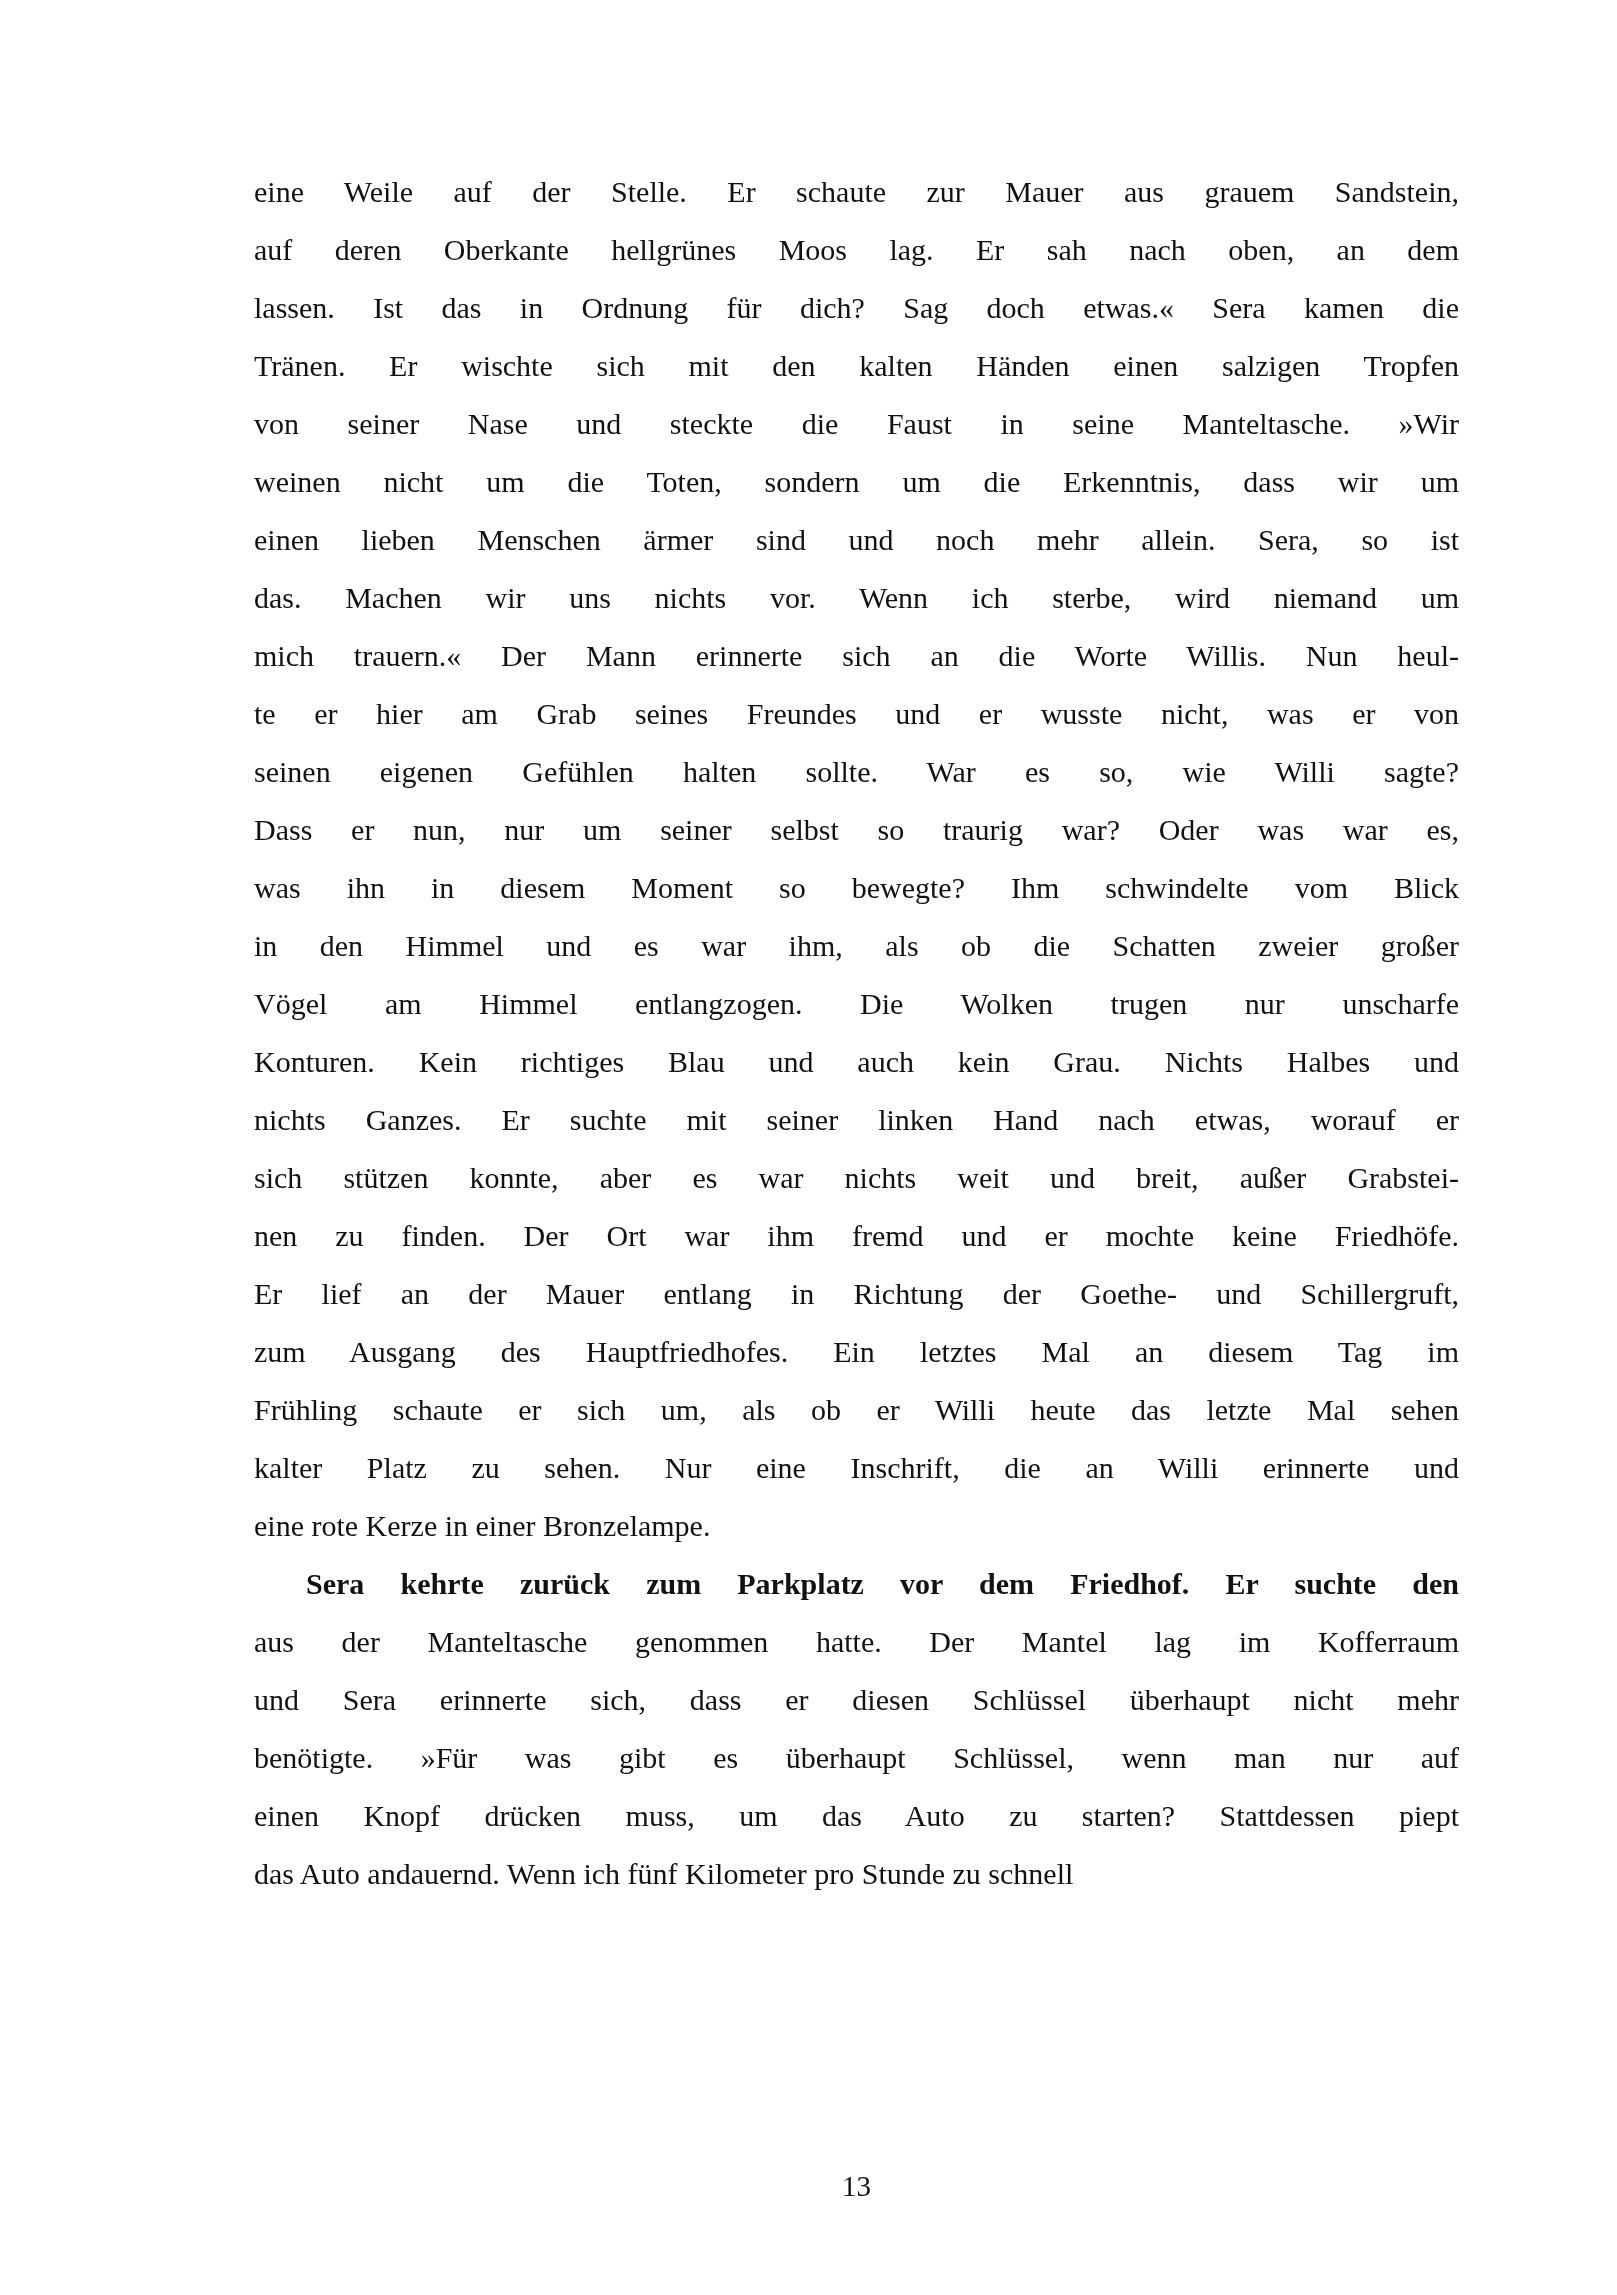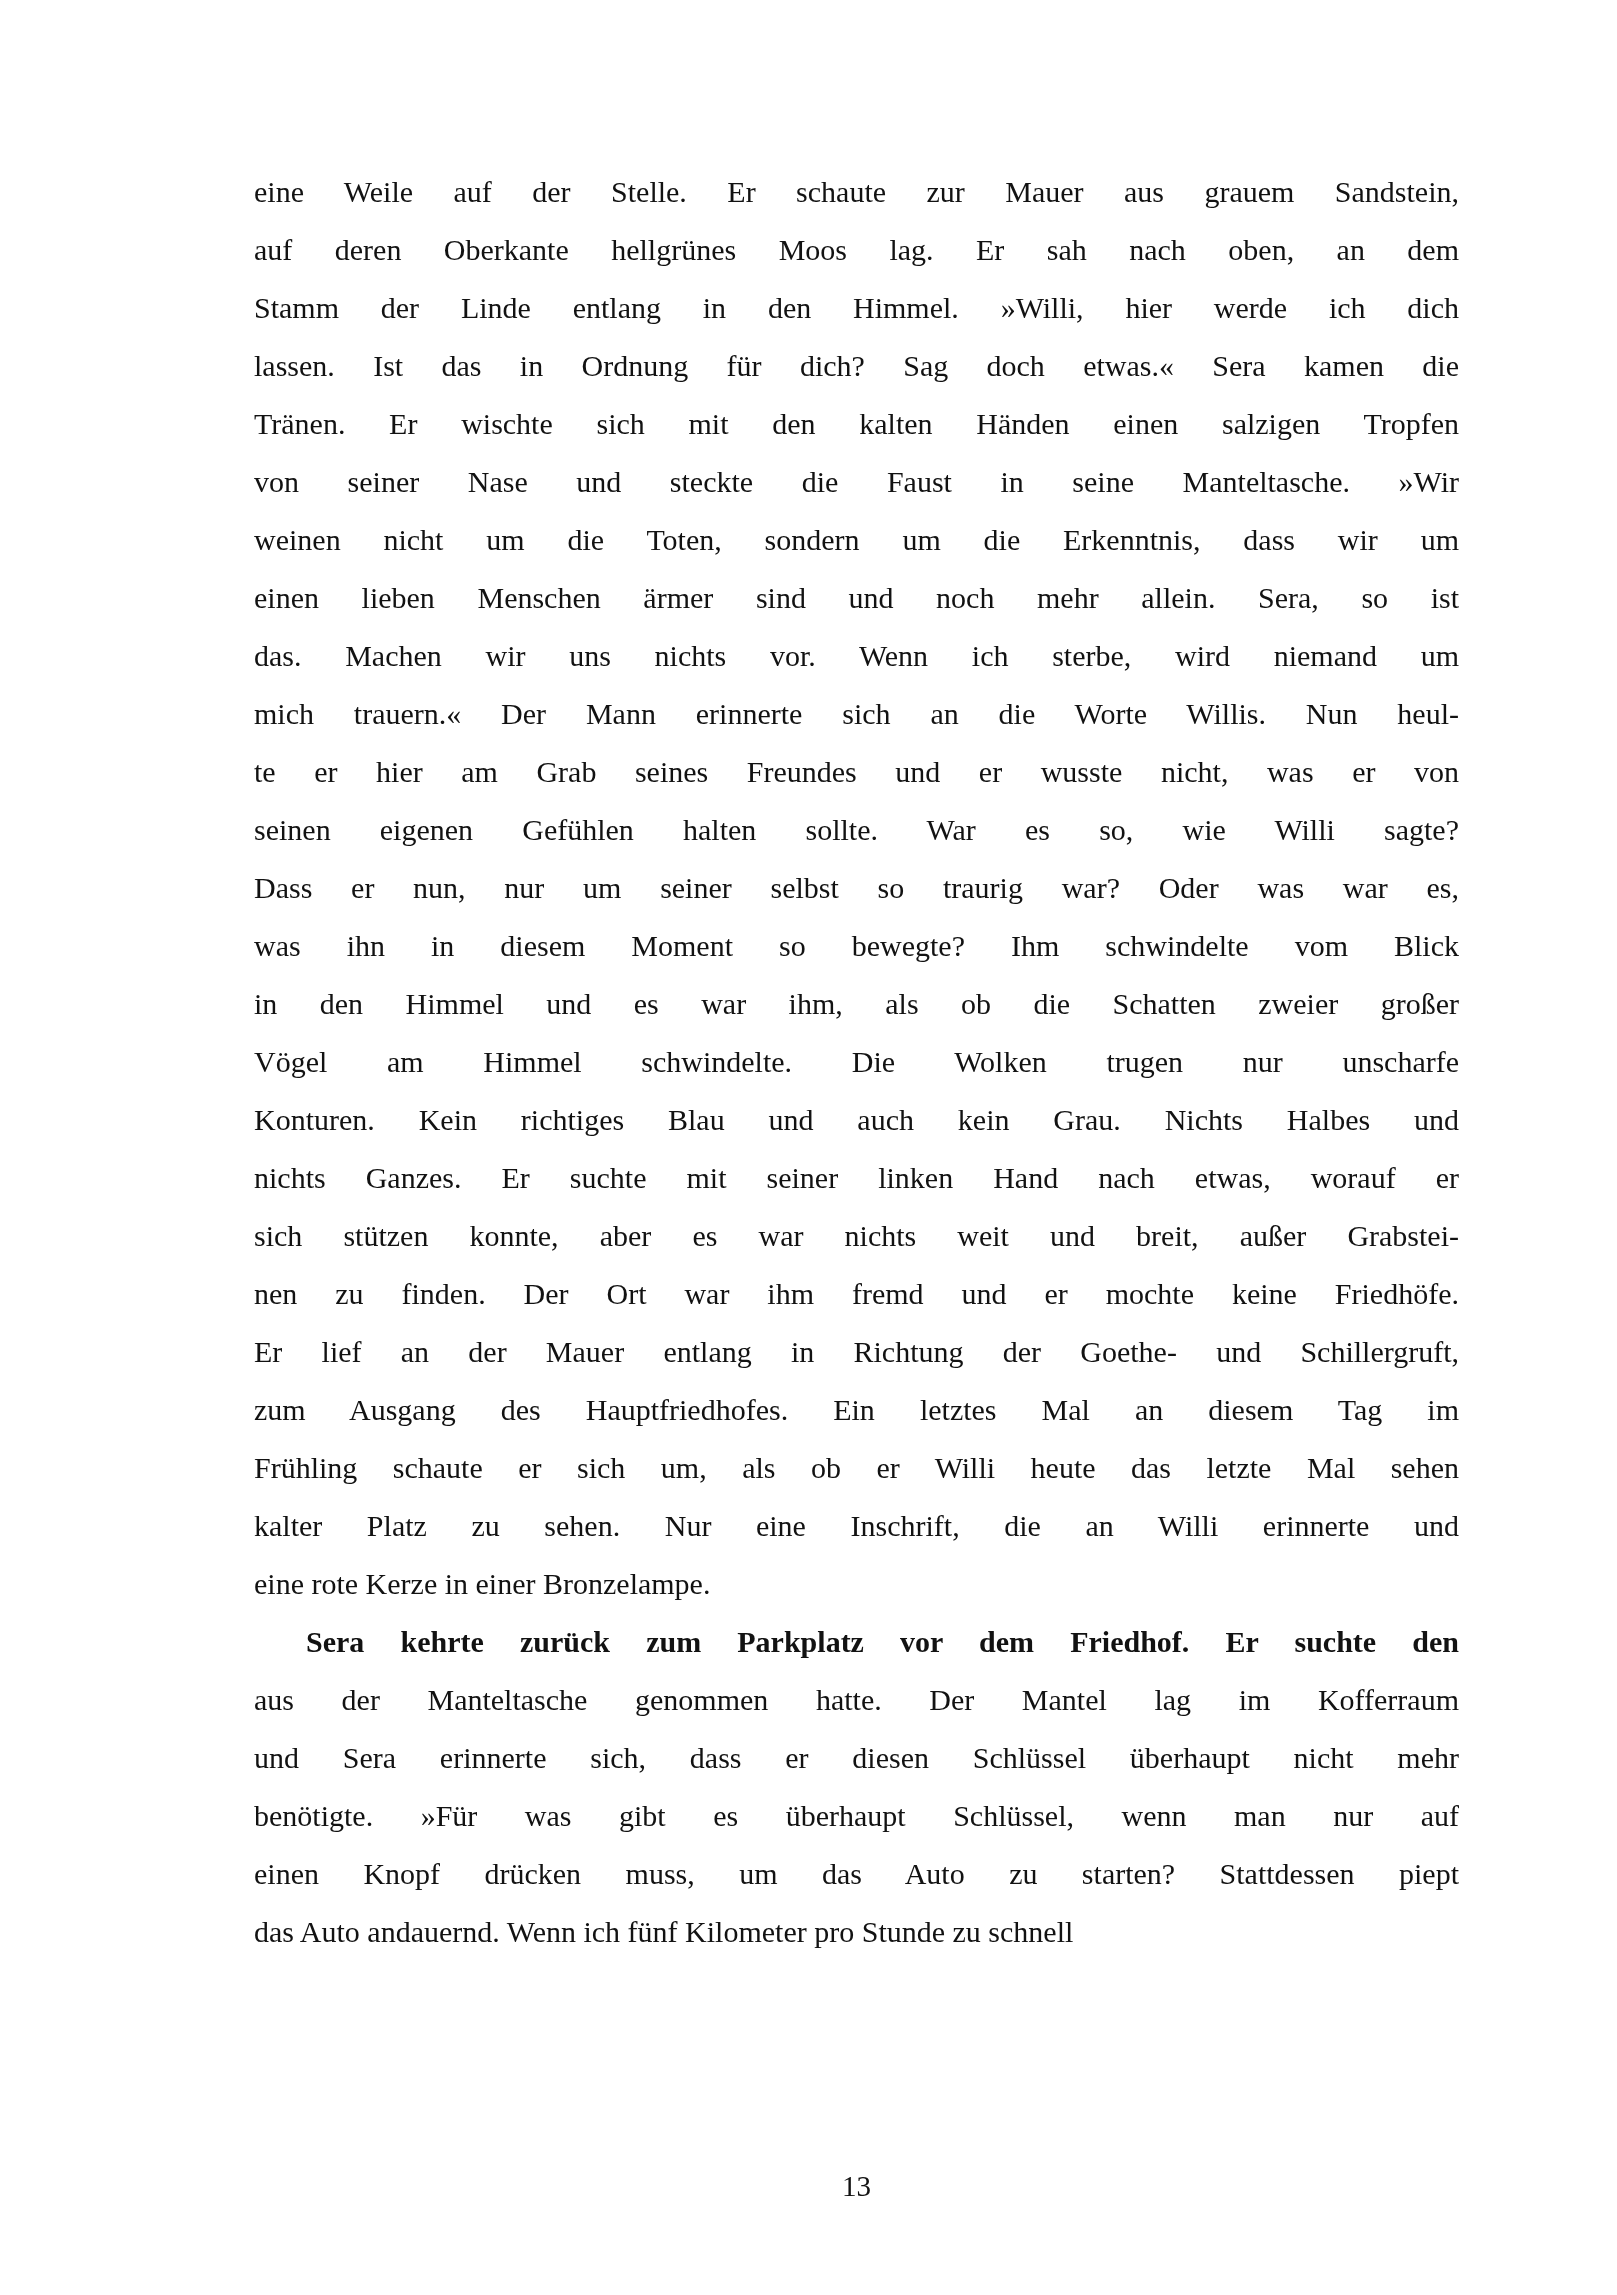--- a/index.html
+++ b/index.html
@@ -49,34 +49,33 @@
     color: #121212;
   }
 </style>
 </head>
 <body>
 
 <main class="book-page">
   <section class="text-block">
       <div class="line">eine Weile auf der Stelle. Er schaute zur Mauer aus grauem Sandstein,</div>
       <div class="line">auf deren Oberkante hellgrünes Moos lag. Er sah nach oben, an dem</div>
-      <div class="line">Stamm der Linde entlang in den Himmel. »Willi, hier werde ich dich</div>
       <div class="line">lassen. Ist das in Ordnung für dich? Sag doch etwas.« Sera kamen die</div>
       <div class="line">Tränen. Er wischte sich mit den kalten Händen einen salzigen Tropfen</div>
       <div class="line">von seiner Nase und steckte die Faust in seine Manteltasche. »Wir</div>
       <div class="line">weinen nicht um die Toten, sondern um die Erkenntnis, dass wir um</div>
       <div class="line">einen lieben Menschen ärmer sind und noch mehr allein. Sera, so ist</div>
       <div class="line">das. Machen wir uns nichts vor. Wenn ich sterbe, wird niemand um</div>
       <div class="line">mich trauern.« Der Mann erinnerte sich an die Worte Willis. Nun heul-</div>
       <div class="line">te er hier am Grab seines Freundes und er wusste nicht, was er von</div>
       <div class="line">seinen eigenen Gefühlen halten sollte. War es so, wie Willi sagte?</div>
       <div class="line">Dass er nun, nur um seiner selbst so traurig war? Oder was war es,</div>
       <div class="line">was ihn in diesem Moment so bewegte? Ihm schwindelte vom Blick</div>
       <div class="line">in den Himmel und es war ihm, als ob die Schatten zweier großer</div>
-      <div class="line">Vögel am Himmel schwindelte. Die Wolken trugen nur unscharfe</div>
+      <div class="line">Vögel am Himmel entlangzogen. Die Wolken trugen nur unscharfe</div>
       <div class="line">Konturen. Kein richtiges Blau und auch kein Grau. Nichts Halbes und</div>
       <div class="line">nichts Ganzes. Er suchte mit seiner linken Hand nach etwas, worauf er</div>
       <div class="line">sich stützen konnte, aber es war nichts weit und breit, außer Grabstei-</div>
       <div class="line">nen zu finden. Der Ort war ihm fremd und er mochte keine Friedhöfe.</div>
       <div class="line">Er lief an der Mauer entlang in Richtung der Goethe- und Schillergruft,</div>
       <div class="line">zum Ausgang des Hauptfriedhofes. Ein letztes Mal an diesem Tag im</div>
       <div class="line">Frühling schaute er sich um, als ob er Willi heute das letzte Mal sehen</div>
       <div class="line">kalter Platz zu sehen. Nur eine Inschrift, die an Willi erinnerte und</div>
       <div class="line para-end">eine rote Kerze in einer Bronzelampe.</div>
       <div class="line indent">Sera kehrte zurück zum Parkplatz vor dem Friedhof. Er suchte den</div>

